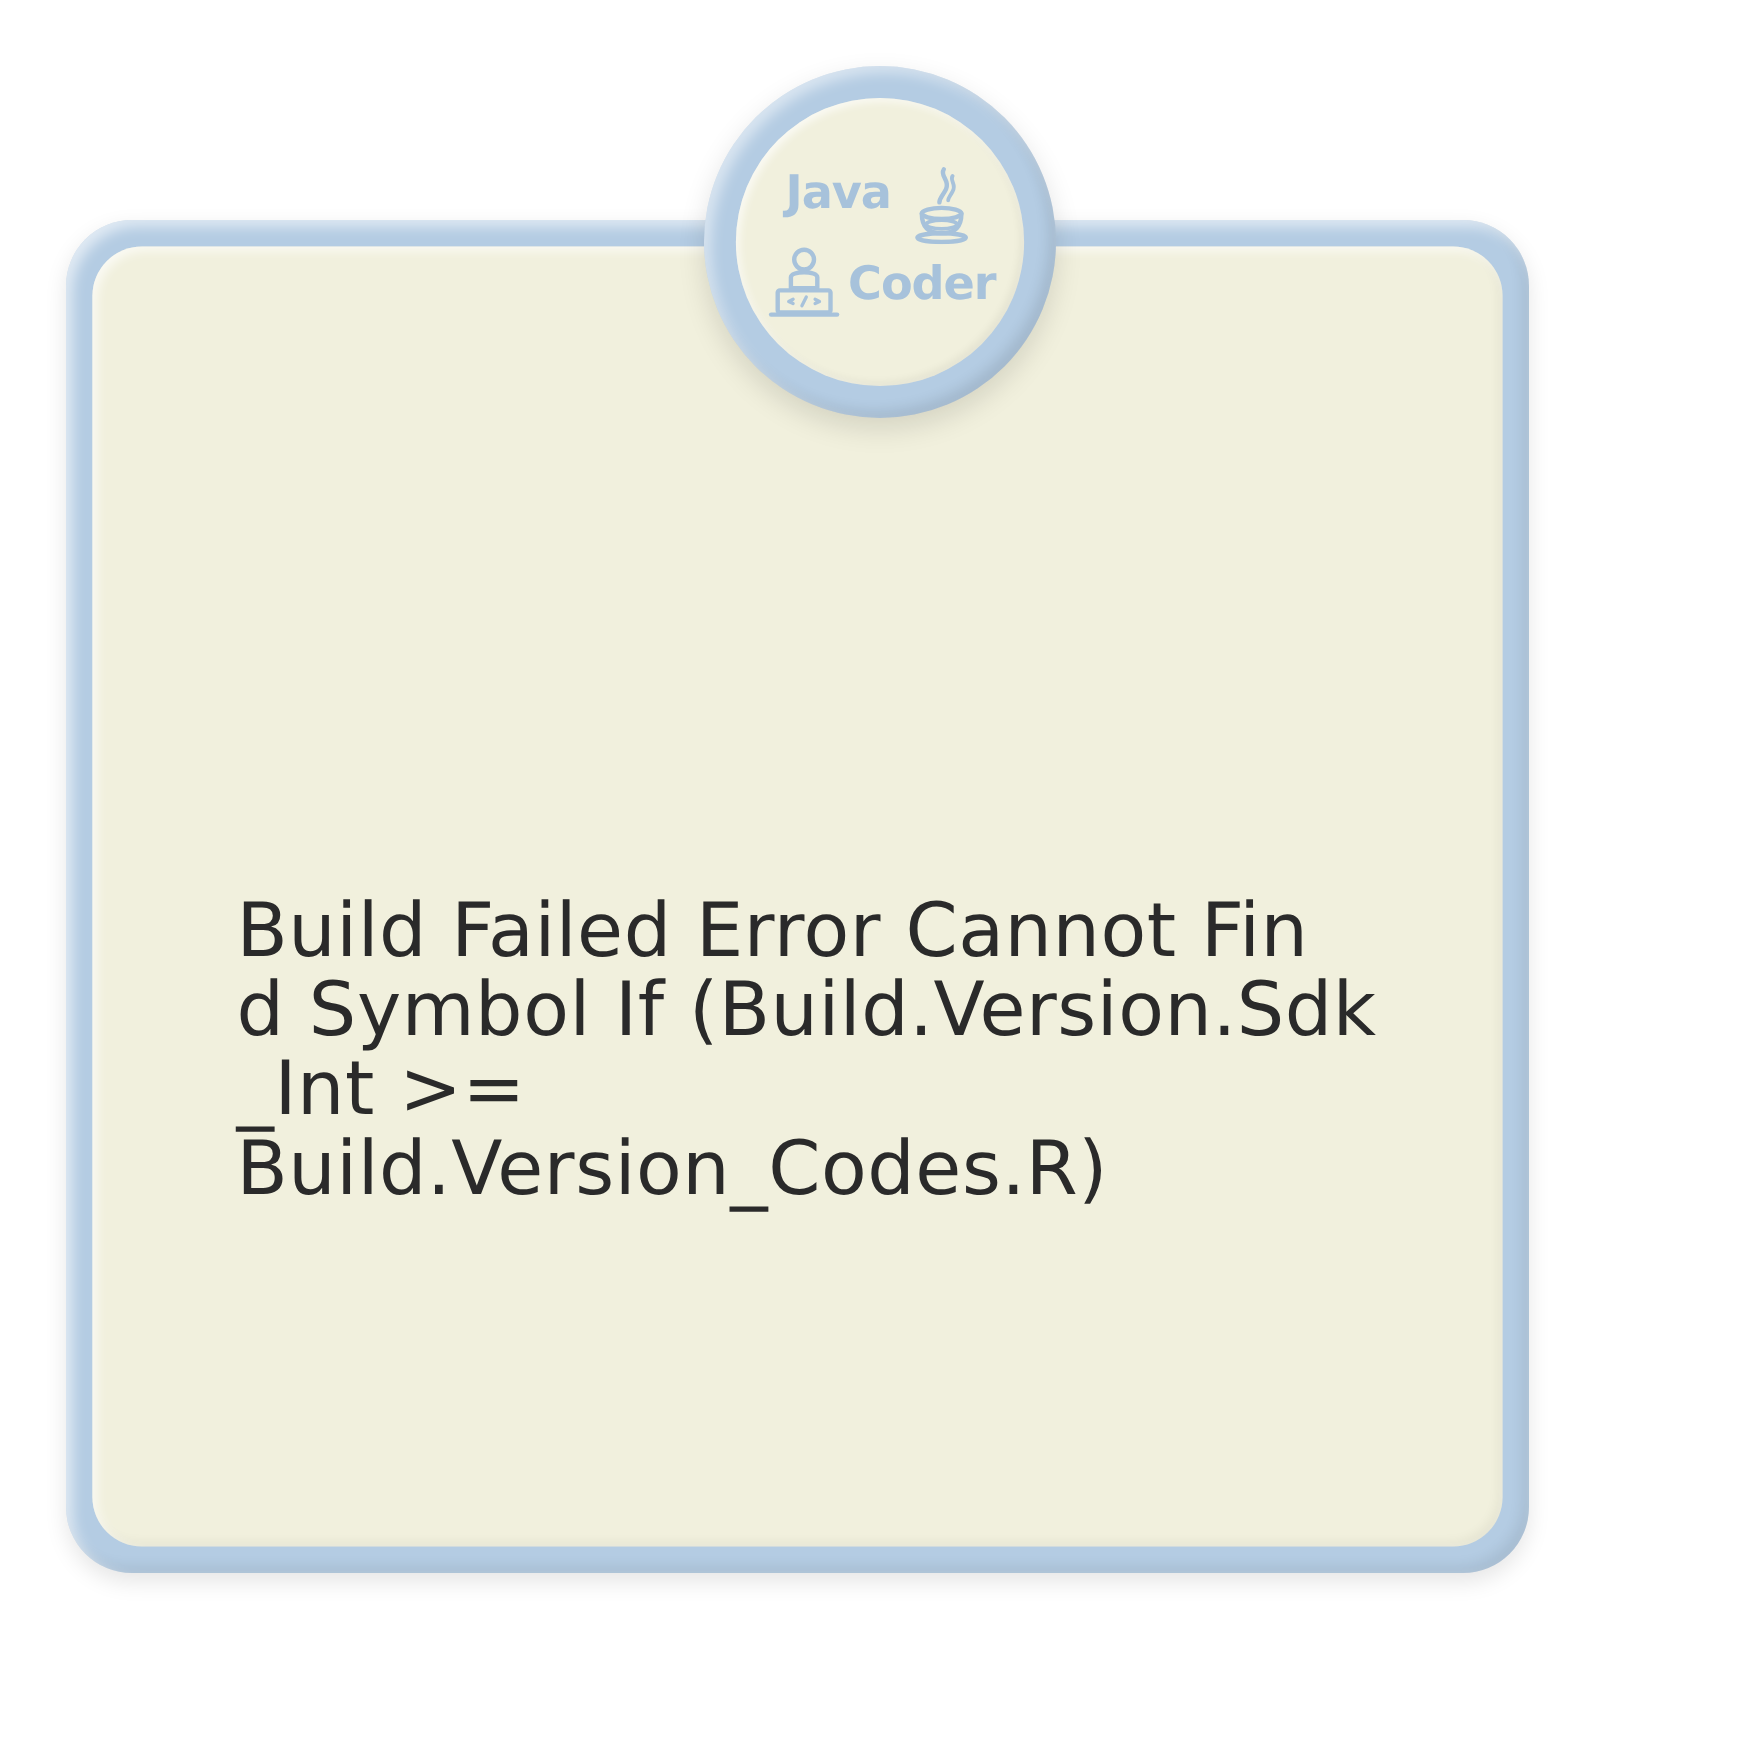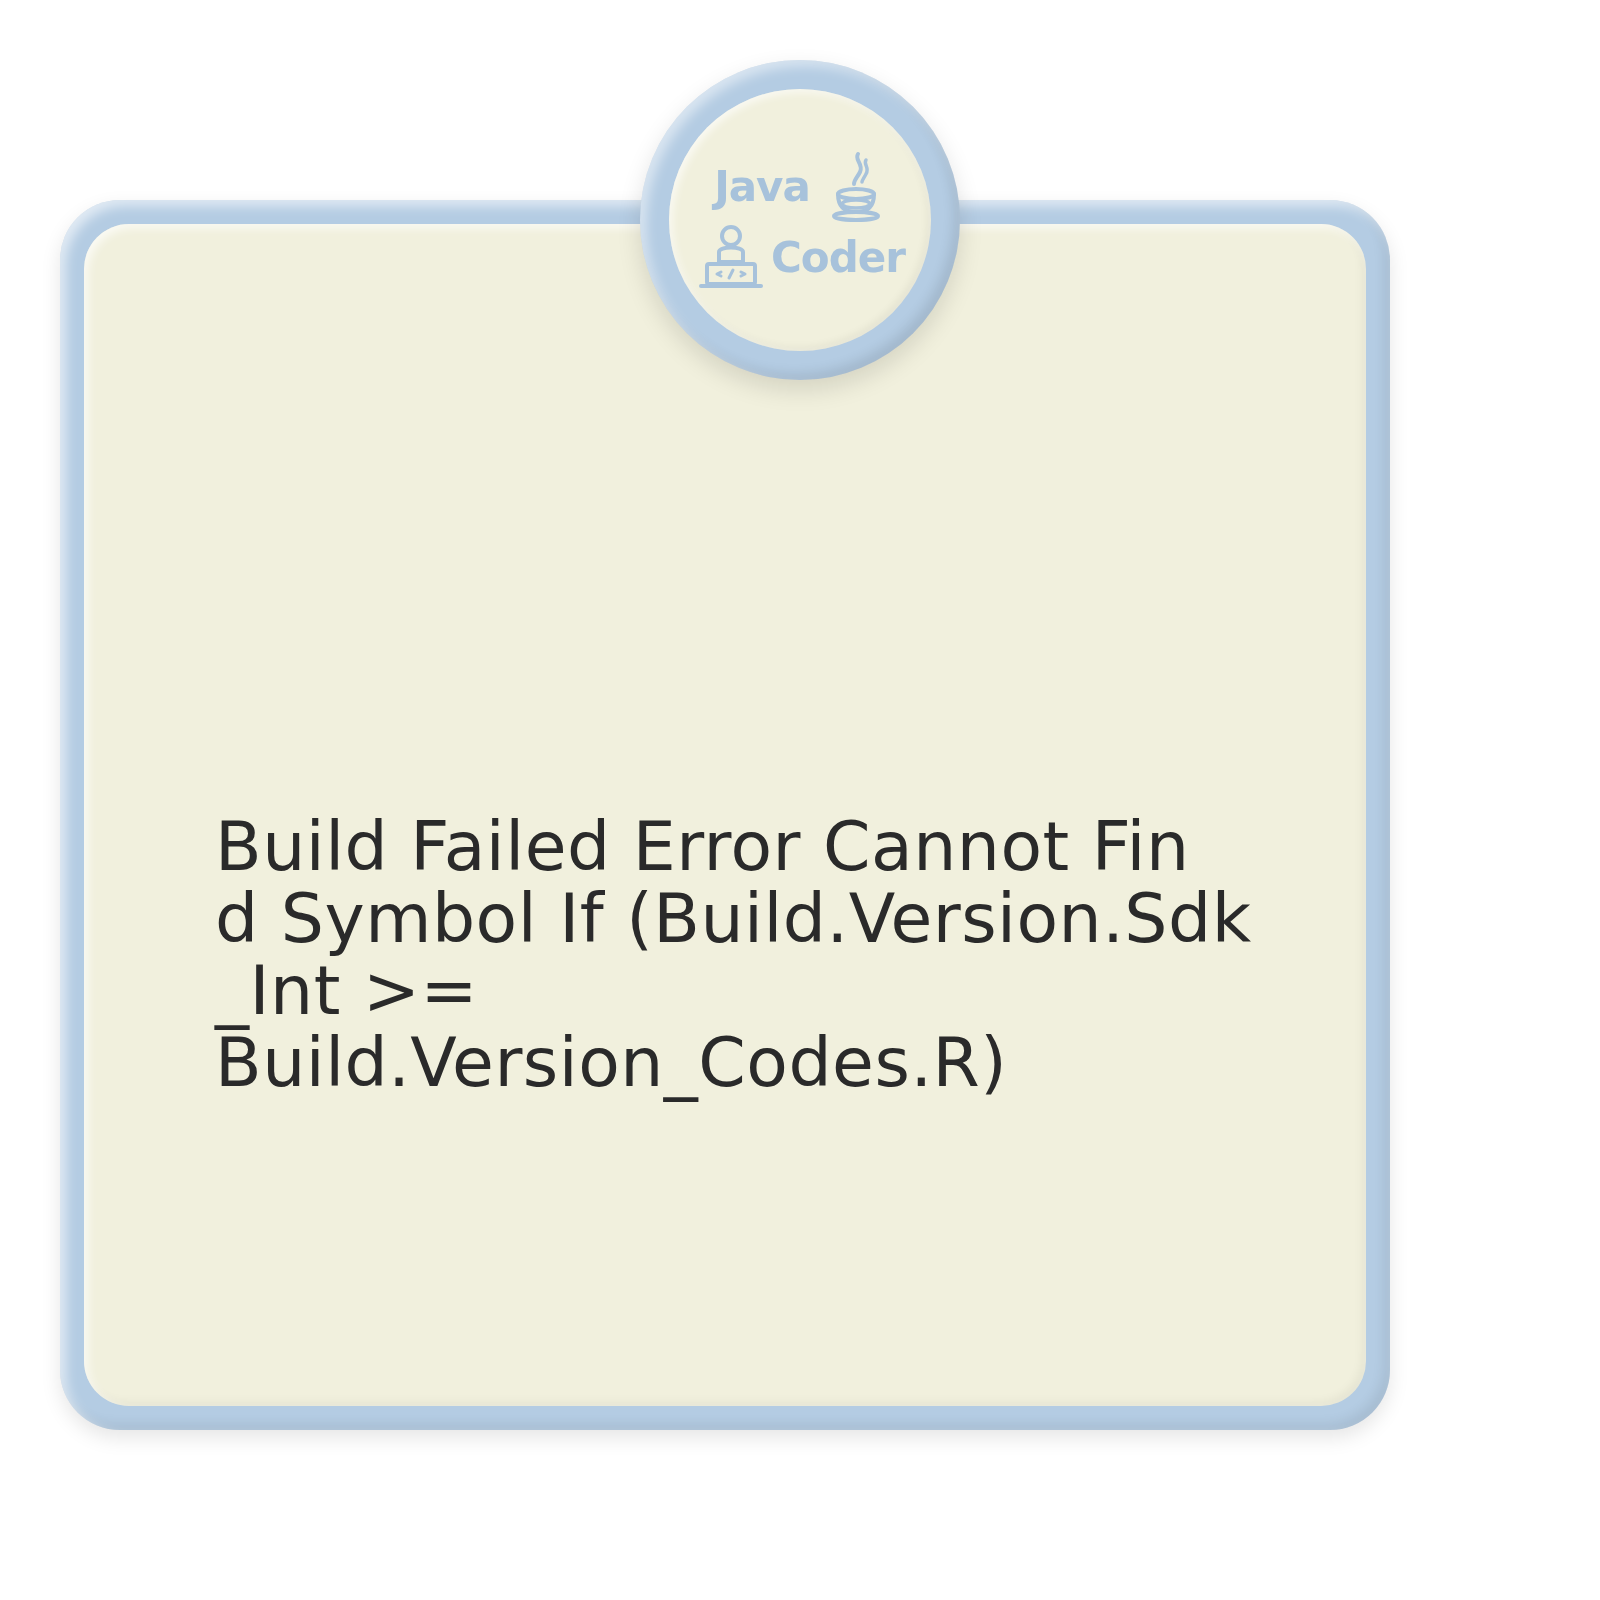--- a/index.html
+++ b/index.html
@@ -74,21 +74,21 @@
         inset -3px -3px 8px rgba(0,0,0,0.06);
       display: flex;
       flex-direction: column;
       align-items: center;
       justify-content: center;
       color: #a7c2db;
       position: relative;
     }
     .badge-row1 {
       display: flex;
-      align-items: center;
+      align-items: flex-start;
       gap: 20px;
       margin-bottom: 2px;
     }
     .badge-row2 {
       display: flex;
       align-items: center;
       gap: 4px;
     }
     .logo-text {
       font-size: 42px;

